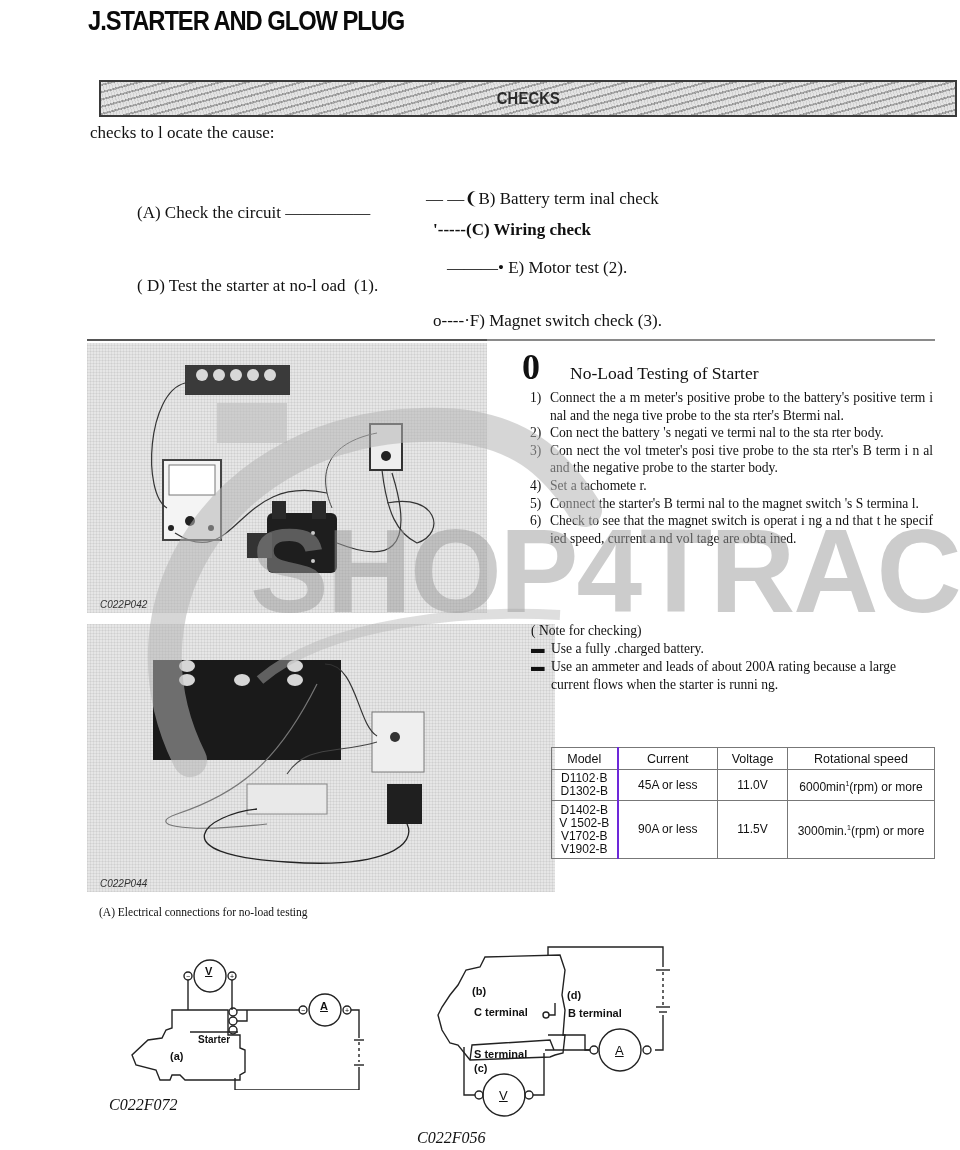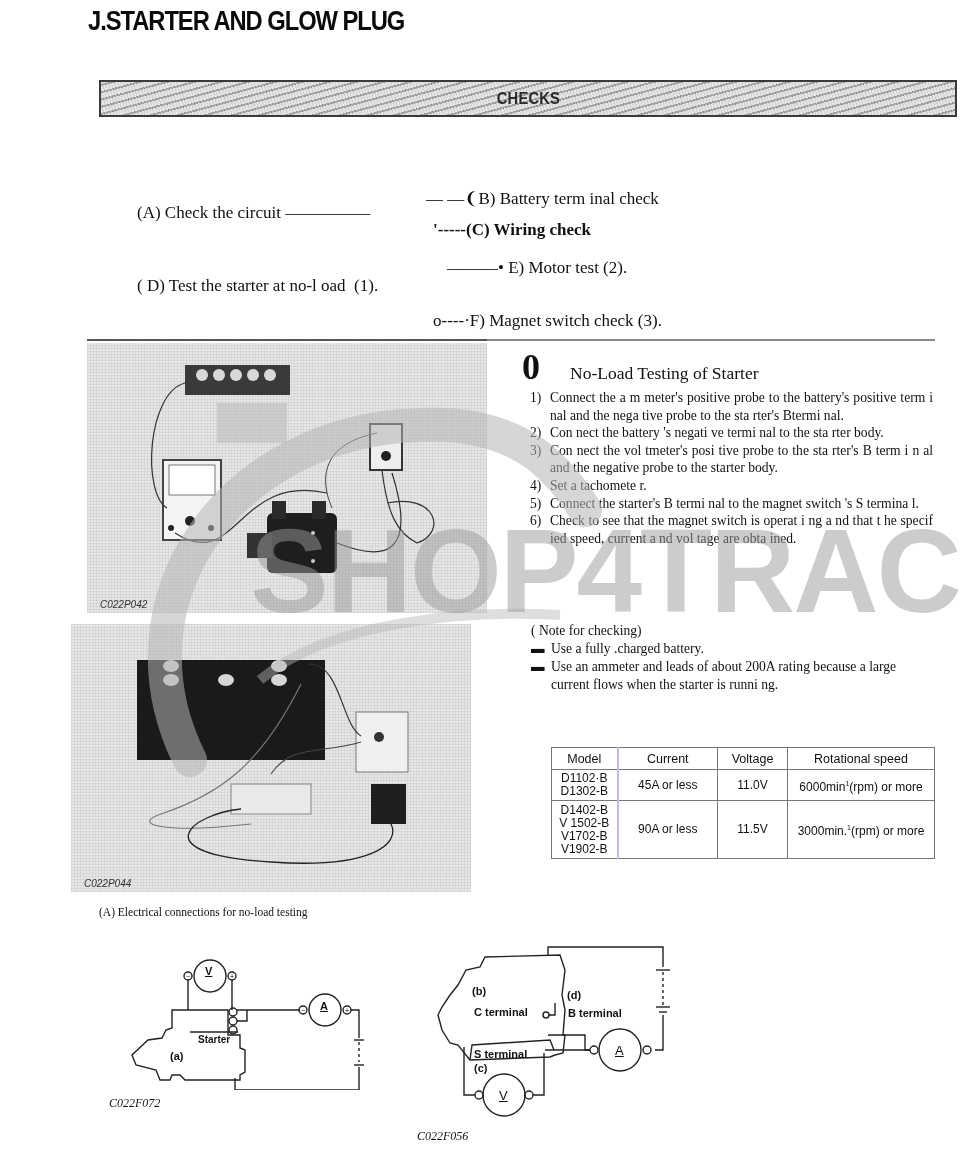--- a/index.html
+++ b/index.html
@@ -69,40 +69,41 @@
   .spec-table {
     left: 551px; top: 747px; width: 384px;
     border-collapse: collapse;
     font-family: "Liberation Sans", sans-serif; font-size: 12px; color: #111;
   }
   .spec-table th, .spec-table td {
     border: 1px solid #777; text-align: center; vertical-align: middle; font-weight: normal;
   }
   .spec-table th { height: 22px; font-size: 12.5px; }
   .spec-table td { line-height: 13px; padding: 2px 3px; }
-  .spec-table .model-cell { border-right: 2px solid #c4b5fd; }
+  .spec-table .model-cell { border-right: 2px solid #6d28d9; }
   sup { font-size: 7px; }
 
   .caption { left: 99px; top: 906px; font-size: 11.5px; }
 
-  .diagram-code { font-family: "Liberation Serif", serif; font-style: italic; font-size: 12px; }
+  .diagram-code { font-family: "Liberation Serif", serif; font-style: italic; font-size: 16px; }
 
   
   .watermark { left: 0; top: 0; width: 960px; height: 1150px; pointer-events: none; }
 </style>
 </head>
 <body>
 
 <div class="abs page-title">J.STARTER AND  GLOW PLUG</div>
 
 <div class="abs banner">
   <span class="banner-label">CHECKS</span>
 </div>
 
 <div class="abs intro">
+  <div>checks to  l ocate  the cause:</div>
 </div>
 
 <div class="abs flow" style="left:137px; top:203px;">(A) Check the circuit —————</div>
 <div class="abs flow" style="left:426px; top:188px;">— —❨B) Battery term inal check</div>
 <div class="abs flow" style="left:433px; top:220px;font-weight:bold;">'-----(C) Wiring check</div>
 <div class="abs flow" style="left:137px; top:276px;">( D) Test the starter at no-l oad  (1).</div>
 <div class="abs flow" style="left:436px; top:258px;margin-left:11px;">———• E) Motor test (2).</div>
 <div class="abs flow" style="left:433px; top:295px;margin-top:16px;">o----·F) Magnet switch check (3).</div>
 
 <div class="abs divider"></div>
@@ -139,21 +140,21 @@
 
     <path d="M98 40 C60 50, 55 150, 80 165" fill="none" stroke="#333" stroke-width="1.2"></path>
     <path d="M88 190 C150 230, 150 130, 240 150" fill="none" stroke="#333" stroke-width="1.2"></path>
     <path d="M295 127 C300 170, 310 190, 330 200 C360 190, 350 150, 300 160" fill="none" stroke="#333" stroke-width="1.2"></path>
     <path d="M250 200 C300 220, 330 210, 305 130" fill="none" stroke="#333" stroke-width="1.2"></path>
     <path d="M290 90 C240 100, 230 130, 245 165" fill="none" stroke="#444" stroke-width="1"></path>
   </svg>
   <div class="abs photo-code" style="left:13px; top:256px;">C022P042</div>
 </div>
 
-<div class="abs photo" style="left:71px; top:624px; width:400px; height:268px;">
+<div class="abs photo" style="left:87px; top:624px; width:468px; height:268px;">
   <svg width="400" height="268">
     <rect x="66" y="36" width="188" height="100" fill="#1a1a1a"></rect>
     <g fill="#d6d6d6">
         <ellipse cx="100" cy="42" rx="8" ry="6"></ellipse>
         <ellipse cx="100" cy="56" rx="8" ry="6"></ellipse>
         <ellipse cx="155" cy="56" rx="8" ry="6"></ellipse>
         <ellipse cx="208" cy="42" rx="8" ry="6"></ellipse>
         <ellipse cx="208" cy="56" rx="8" ry="6"></ellipse>
       </g>
     <rect x="285" y="88" width="52" height="60" fill="#efefef" stroke="#777"></rect>

